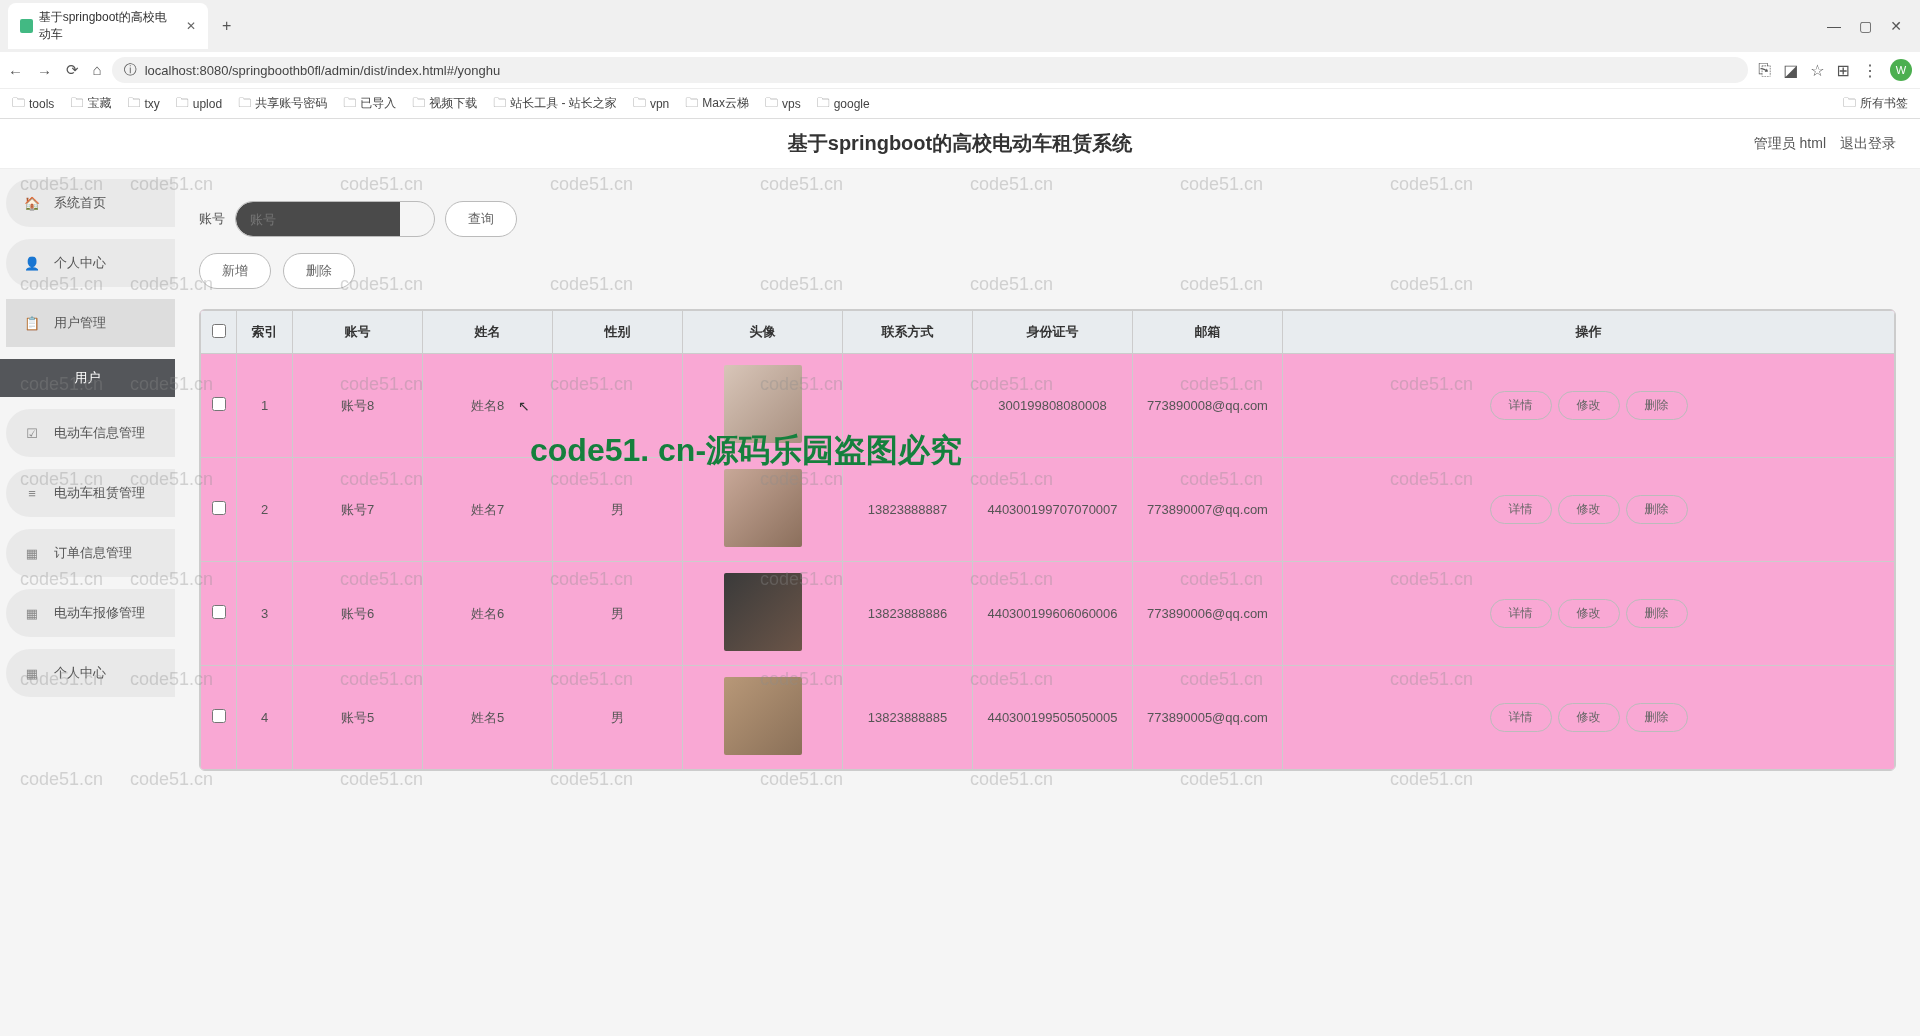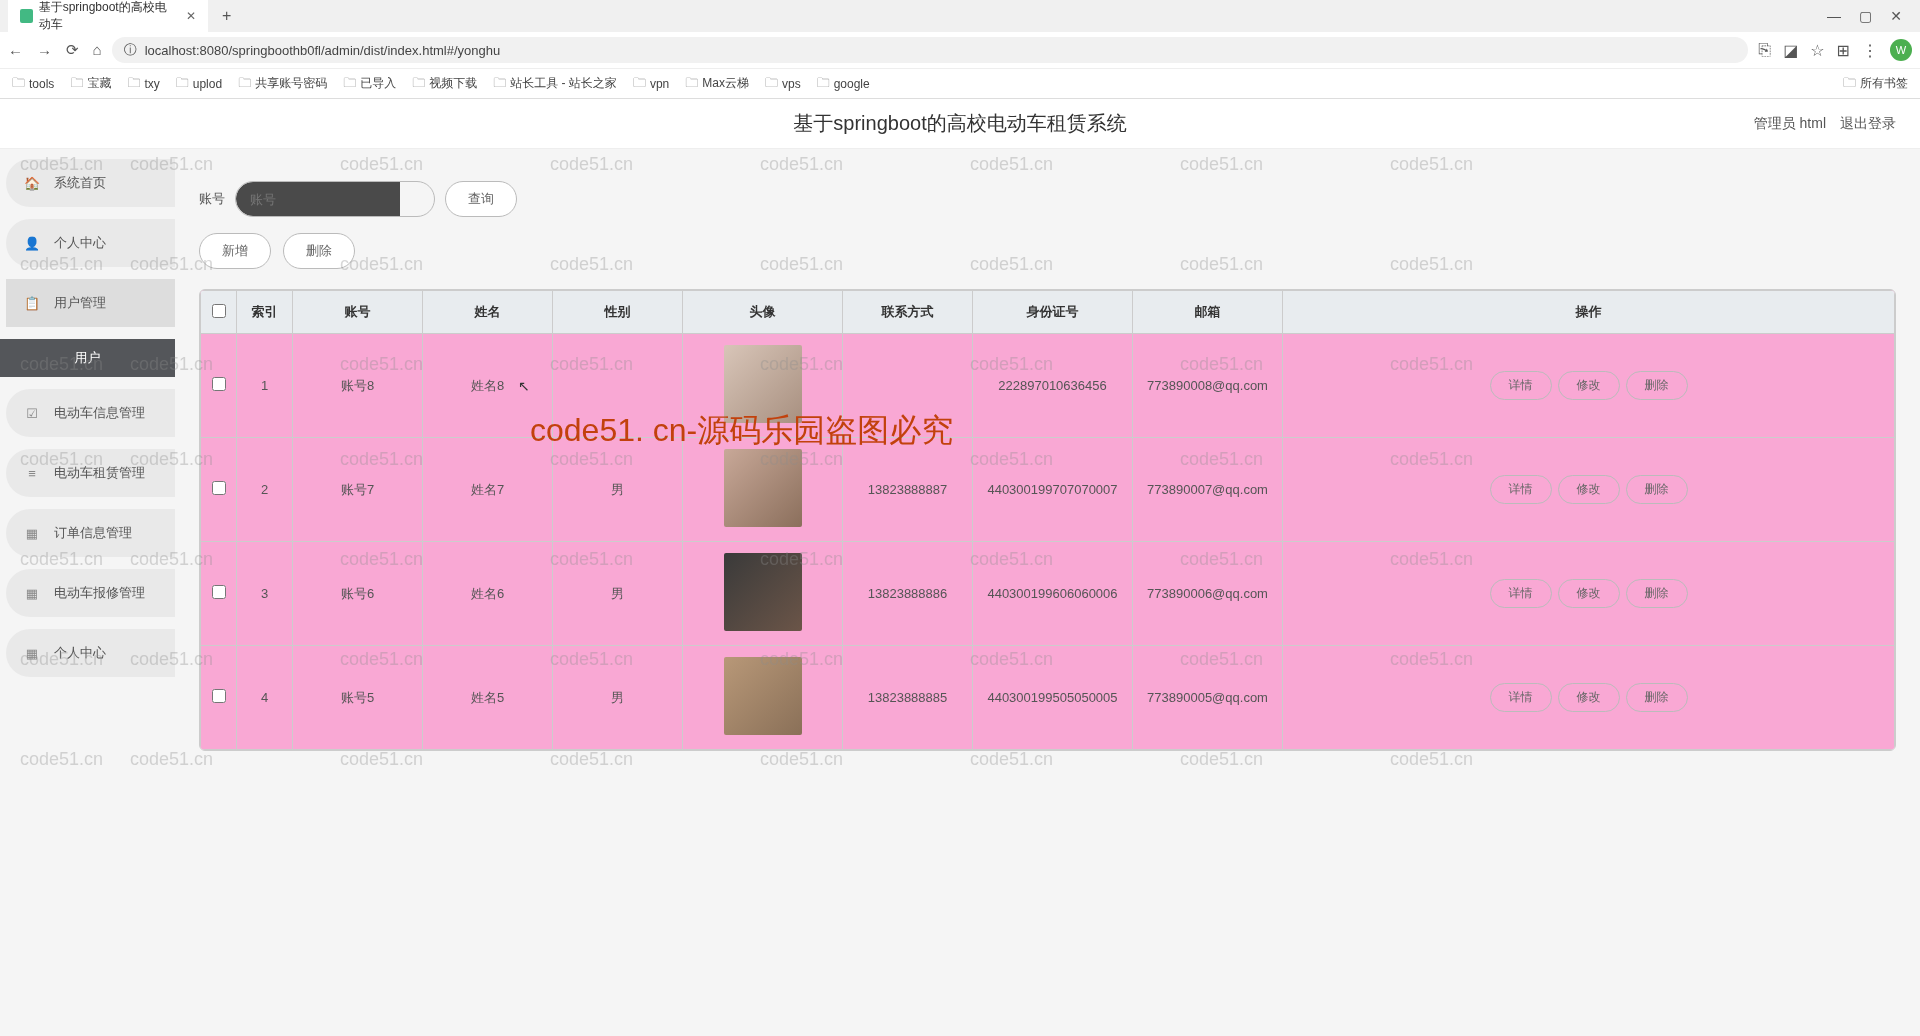--- a/index.html
+++ b/index.html
@@ -1,20 +1,20 @@
 <!DOCTYPE html>
 <html><head>
   <meta charset="utf-8">
   <style>
     * { margin: 0; padding: 0; box-sizing: border-box; font-family: "Microsoft YaHei", Arial, sans-serif; }
     body { background: #f5f5f5; overflow: hidden; }
 
     
     .browser-chrome { background: #fff; border-bottom: 1px solid #ddd; }
-    .tab-bar { display: flex; align-items: center; height: 32px; padding: 0 8px; background: #f0f0f0; }
+    .tab-bar { display: flex; align-items: center; height: 52px; padding: 0 8px; background: #f0f0f0; }
     .tab { display: flex; align-items: center; background: #fff; border-radius: 8px 8px 0 0; padding: 6px 12px; margin-right: 6px; font-size: 12px; color: #333; max-width: 200px; }
     .tab .favicon { width: 14px; height: 14px; background: #42b983; border-radius: 2px; margin-right: 6px; display: inline-block; }
     .tab .close { margin-left: 10px; color: #666; cursor: pointer; }
     .tab-add { color: #555; font-size: 16px; padding: 0 8px; cursor: pointer; }
     .window-controls { margin-left: auto; display: flex; gap: 18px; color: #555; font-size: 14px; padding-right: 10px; }
     .window-controls span { cursor: pointer; }
 
     .addr-bar { display: flex; align-items: center; height: 36px; padding: 0 8px; gap: 10px; }
     .nav-icons { display: flex; gap: 14px; color: #555; font-size: 15px; }
     .nav-icons span { cursor: pointer; }
@@ -25,21 +25,21 @@
     .avatar-circle { width: 22px; height: 22px; border-radius: 50%; background: #4caf50; color: #fff; display: flex; align-items: center; justify-content: center; font-size: 11px; }
 
     .bookmarks { display: flex; align-items: center; height: 30px; padding: 0 12px; gap: 16px; font-size: 12px; color: #444; border-top: 1px solid #eee; }
     .bookmarks .bm { display: flex; align-items: center; gap: 4px; cursor: pointer; }
     .bookmarks .bm-icon { color: #888; font-size: 13px; }
     .bookmarks .bm-right { margin-left: auto; display: flex; gap: 8px; }
 
     
     .app { position: relative; height: calc(1036px - 102px); }
     .app-header { height: 50px; background: #fff; display: flex; align-items: center; justify-content: center; position: relative; border-bottom: 1px solid #eee; }
-    .app-title { font-size: 20px; font-weight: normal; color: #333; }
+    .app-title { font-size: 20px; font-weight: bold; color: #333; }
     .app-header-right { position: absolute; right: 24px; font-size: 14px; color: #555; display: flex; gap: 14px; }
     .app-header-right span { cursor: pointer; }
 
     .app-body { display: flex; height: calc(100% - 50px); }
     .sidebar { width: 175px; padding: 10px 0 10px 6px; }
     .side-item { display: flex; align-items: center; height: 48px; margin-bottom: 12px; background: #e9e9e9; border-radius: 24px 0 0 24px; padding-left: 18px; font-size: 13px; color: #555; cursor: pointer; gap: 14px; }
     .side-item.active-parent { background: #ddd; border-radius: 0; }
     .side-sub { height: 38px; display: flex; align-items: center; justify-content: center; background: #54565a; color: #fff; font-size: 13px; margin-bottom: 12px; cursor: pointer; margin-left: -6px; }
     .side-icon { width: 16px; text-align: center; color: #888; }
 
@@ -64,21 +64,21 @@
     tbody tr { height: 104px; }
     .chk { width: 14px; height: 14px; cursor: pointer; }
     .avatar-cell { width: 78px; height: 78px; background: linear-gradient(135deg, #d8c5b8, #a89080); display: inline-block; border-radius: 2px; }
     .avatar-cell.v2 { background: linear-gradient(135deg, #c8a898, #8b6f5c); }
     .avatar-cell.v3 { background: linear-gradient(135deg, #3a3a3a, #6b5548); }
     .avatar-cell.v4 { background: linear-gradient(135deg, #b89878, #8a7058); }
     .op-btns { display: flex; flex-wrap: wrap; gap: 6px; justify-content: center; }
     .op-btn { border: 1px solid #bbb; border-radius: 16px; padding: 5px 18px; font-size: 12px; color: #666; cursor: pointer; }
 
     .watermark { position: absolute; pointer-events: none; font-size: 18px; color: rgba(140,140,140,0.35); font-weight: 400; white-space: nowrap; padding-left: 20px; }
-    .watermark-red { position: absolute; pointer-events: none; font-size: 32px; color: #c2410c; font-weight: 400; white-space: nowrap; z-index: 5; }
+    .watermark-red { position: absolute; pointer-events: none; font-size: 32px; color: #15803d; font-weight: 700; white-space: nowrap; z-index: 5; }
 
     .cursor { position: absolute; left: 518px; top: 279px; font-size: 14px; color: #333; pointer-events: none; }
 
     .col-chk { width: 36px; }
     .col-idx { width: 56px; }
     .col-acc { width: 130px; }
     .col-name { width: 130px; }
     .col-sex { width: 130px; }
     .col-avatar { width: 160px; }
     .col-phone { width: 130px; }
@@ -259,21 +259,21 @@
             </thead>
           <tbody id="tbody">
               <tr>
                 <td><input type="checkbox" class="chk" style=""></td>
                 <td>1</td>
                 <td>账号8</td>
                 <td>姓名8</td>
                 <td></td>
                 <td><span class="avatar-cell "></span></td>
                 <td></td>
-                <td>222897010636456</td>
+                <td>300199808080008</td>
                 <td>773890008@qq.com</td>
                 <td>
                   <div class="op-btns">
                     <span class="op-btn">详情</span>
                     <span class="op-btn">修改</span>
                     <span class="op-btn">删除</span>
                   </div>
                 </td>
               </tr>
               <tr>

